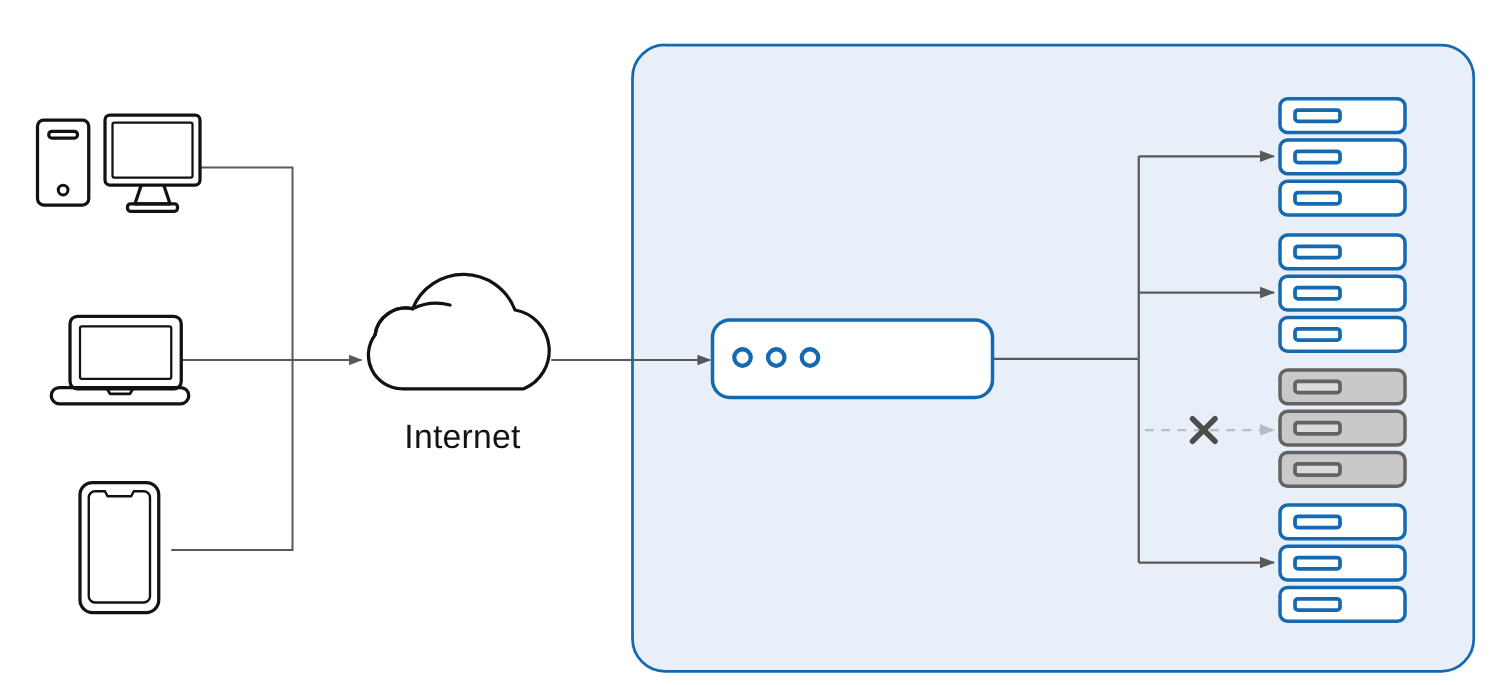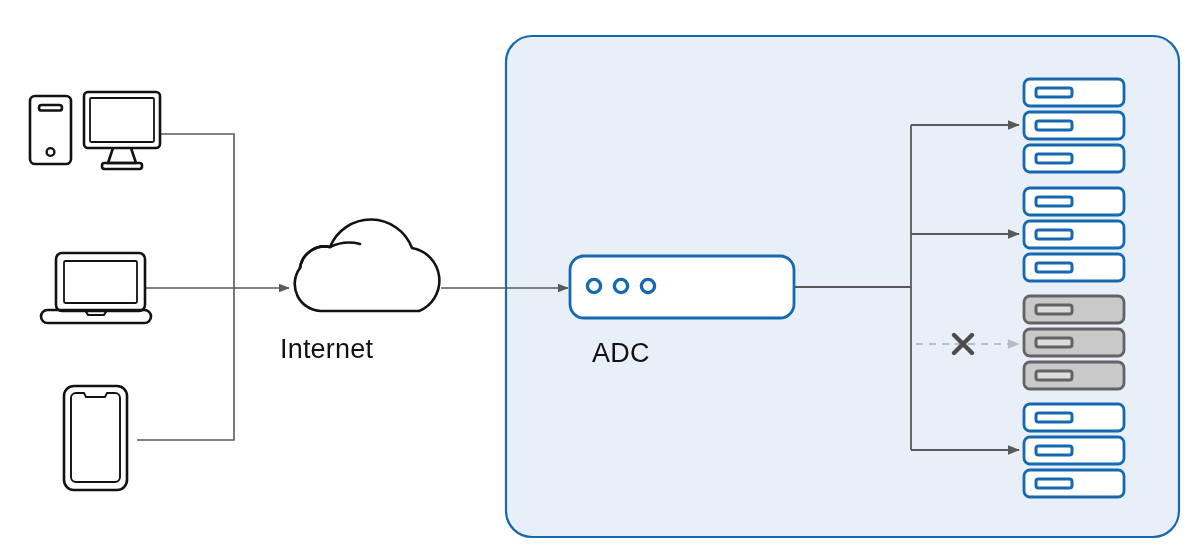--- a/index.html
+++ b/index.html
@@ -21,20 +21,21 @@
     top: 0;
     width: 1200px;
     height: 548px;
   }
   .diagram-label {
     position: absolute;
     font-family: "Liberation Sans", sans-serif;
     font-size: 27px;
     color: #121212;
     white-space: nowrap;
+    text-align: center;
     letter-spacing: 0.2px;
   }
   #internet-label {
     left: 280px;
     top: 334px;
     width: 180px;
   }
   #adc-label {
     left: 592px;
     top: 338px;
@@ -181,15 +182,14 @@
       <g>
         <rect x="1024" y="470" width="100" height="27" rx="6" ry="6" fill="#ffffff" stroke="#1569b0" stroke-width="2.8"></rect>
         <rect x="1036" y="479" width="36" height="9" rx="2.5" ry="2.5" fill="#ffffff" stroke="#1569b0" stroke-width="3"></rect>
       </g>
     </g>
 
   </svg>
 
   <div class="diagram-label" id="internet-label">Internet</div>
 
-  <div class="diagram-label" id="adc-label">ADC</div>
 
 </div>
 
 </body></html>

